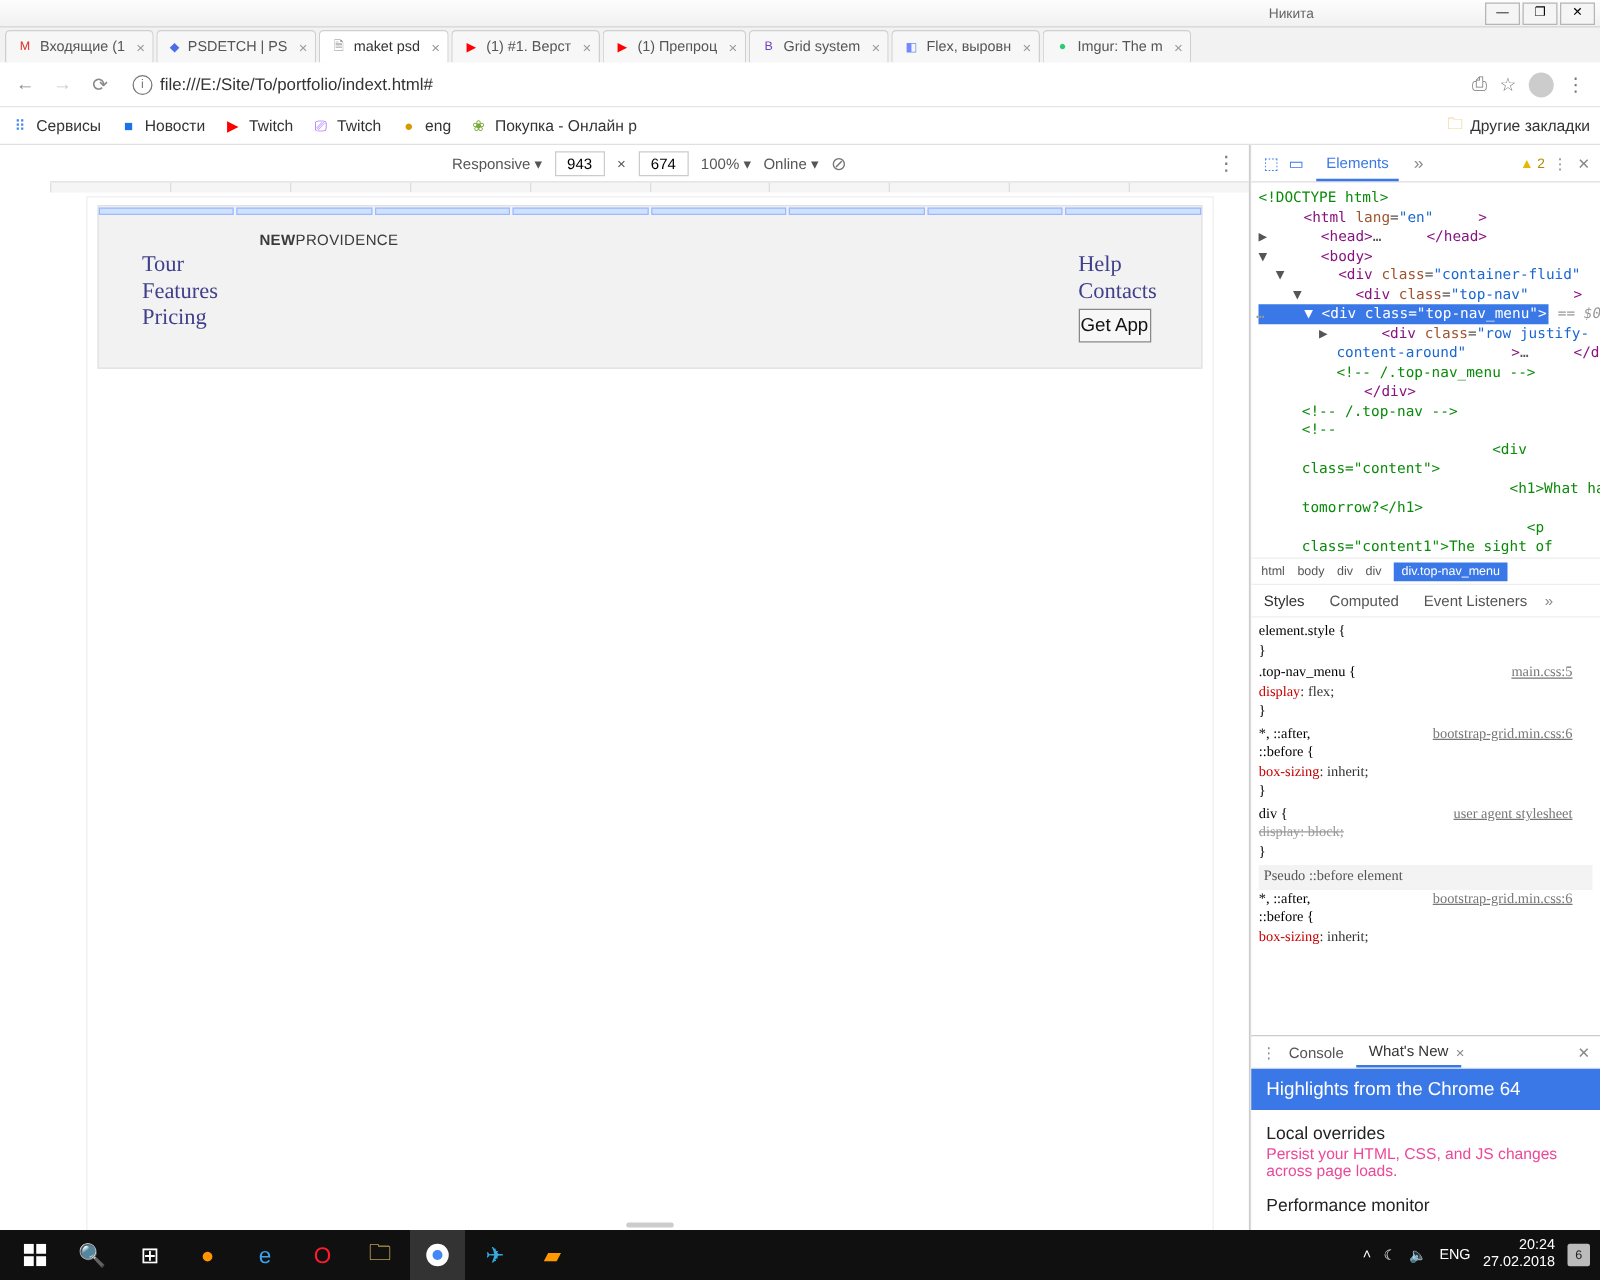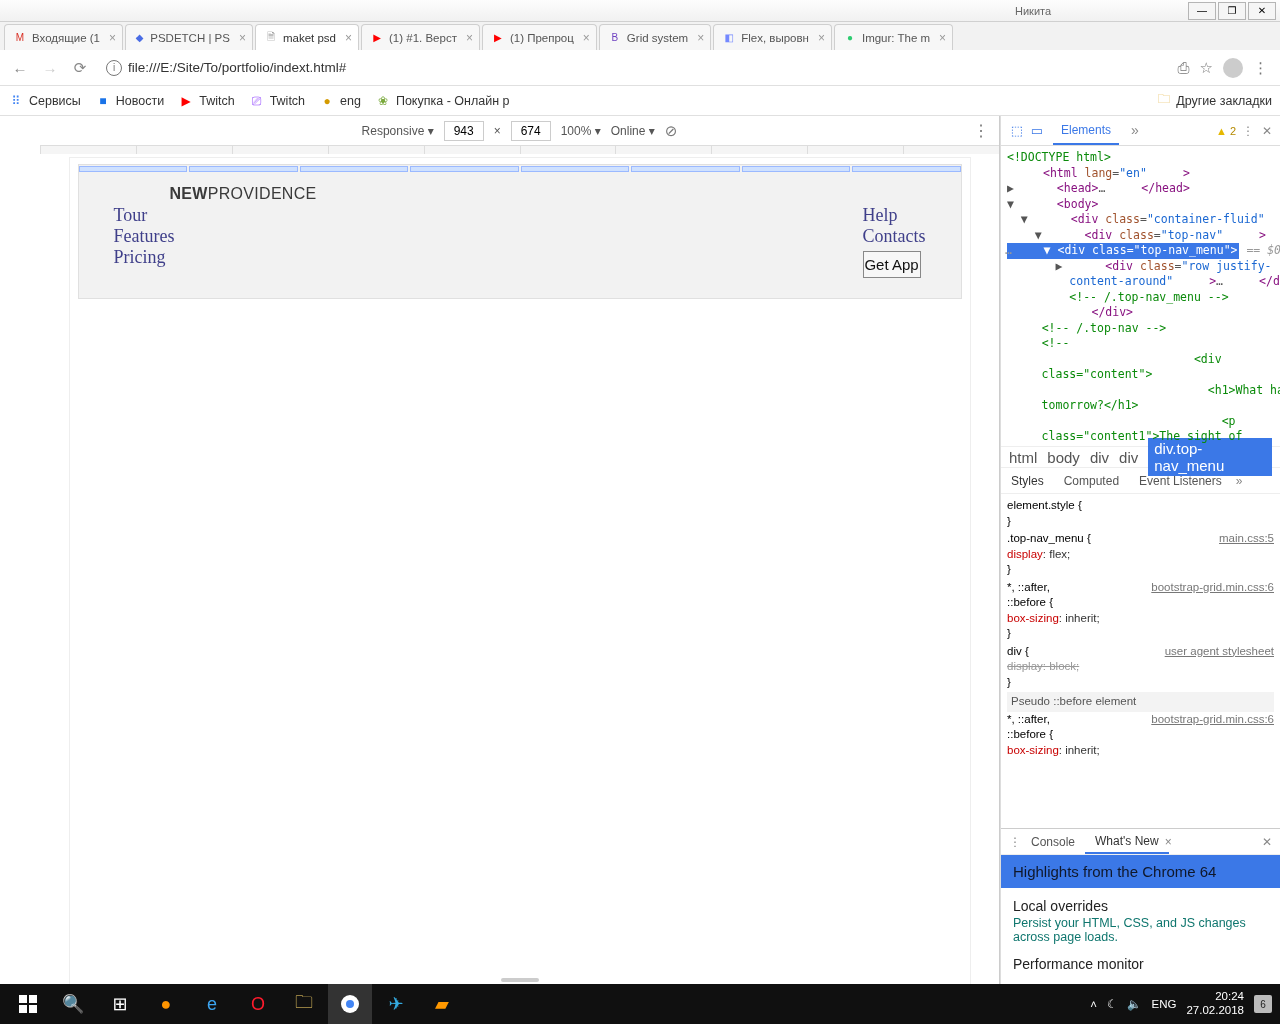--- a/index.html
+++ b/index.html
@@ -193,21 +193,21 @@
   display:flex;
 }
 .viewport .inspect-highlight span { height:6px; background:#cfe1ff; border:1px solid #9bb9ff; flex:1; margin:0 1px;}
 
 .page-content {
   padding: 20px 35px;
   background:#f2f2f2;
   border:1px solid #e0e0e0;
   margin: 6px 8px;
 }
-.logo { font-size:16px; letter-spacing:0.3px; color:#3a3a3a; margin-left:56px; margin-bottom:2px;}
+.logo { font-size:12px; letter-spacing:0.3px; color:#3a3a3a; margin-left:94px; margin-bottom:2px;}
 .logo b{font-weight:700;}
 .nav-row { display:flex; justify-content:space-between;}
 .nav-col { display:flex; flex-direction:column; gap:0; font-size:18px; color:#3f3f8a; font-family: Georgia, serif;}
 .getapp-btn {
   margin-top:4px;
   border:1px solid #888; background:#f7f7f7;
   width:58px; padding:4px 0; text-align:center; font-size:15px; color:#111;
   font-family: Arial, sans-serif;
 }
 .drag-handle {
@@ -246,45 +246,45 @@
 .dt-dom .sel { background:#3b78e7; color:#fff; padding:0 2px; display:inline-block;}
 .tok-tag{color:#881280;margin-left:36px;}
 .tok-attr{color:#a0522d;}
 .tok-str{color:#1a67d2;}
 .tok-com{color:#0a8a0a;}
 .dt-dom .ell{position:absolute; left:-2px; color:#999;}
 
 .dt-breadcrumb {
   height:22px; border-top:1px solid #eee; border-bottom:1px solid #eee;
   display:flex; align-items:center; gap:10px; padding:0 8px;
-  font-size:15px; color:#555;
+  font-size:10px; color:#555;
 }
 .dt-breadcrumb .bc-sel{background:#3b78e7;color:#fff;padding:2px 6px;}
 
 .dt-styles-tabs {
   height:26px; display:flex; align-items:center; border-bottom:1px solid #eee;
   font-size:12px; color:#555;
 }
 .dt-styles-tabs .stab{padding:0 10px; height:100%; display:inline-flex; align-items:center;}
 .dt-styles-tabs .stab.active{color:#333; font-weight:500;}
 .dt-styles-tabs .smore{margin-left:4px;color:#888;}
 
 .dt-filter {
   height:24px; border-bottom:1px solid #eee; display:flex; align-items:center;
   font-size:11.5px; color:#999; padding:0 6px; justify-content:space-between;
 }
 .dt-filter .facts{display:flex;gap:8px;align-items:center;color:#777;}
 .dt-filter .plus{font-size:14px;}
 
 .dt-rules {
-  flex:1; overflow:auto; font-family: Liberation Sans, sans-serif; font-size:11.5px;
+  flex:1; overflow:auto; font-family: Liberation Serif, serif; font-size:11.5px;
   line-height:1.35; padding:4px 6px;
 }
 .dt-rules .rule{margin-bottom:2px; position:relative;}
-.dt-rules .src{position:absolute; right:0; text-decoration:underline; color:#777;}
+.dt-rules .src{position:absolute; right:16px; text-decoration:underline; color:#777;}
 .prop{color:#c80000;}
 .val{color:#333;}
 .strike{text-decoration:line-through;color:#999;}
 .pseudo-hdr{background:#f3f3f3;padding:2px 4px;color:#555;}
 .agent{color:#999;}
 
 .dt-drawer {
   border-top:1px solid #ccc;
   display:flex; flex-direction:column;
 }
@@ -292,26 +292,26 @@
   height:26px; display:flex; align-items:center; font-size:12px; color:#555;
   border-bottom:1px solid #eee; gap:0; padding:0 4px;
 }
 .dt-drawer-tabs .dtab{padding:0 10px;height:100%;display:inline-flex;align-items:center;}
 .dt-drawer-tabs .dtab.active{border-bottom:2px solid #3b78e7;color:#333;}
 .dt-drawer-tabs .x{font-size:12px;color:#888;margin-left:-4px;}
 .dt-drawer-tabs .ddots{margin-left:4px;color:#888;}
 .dt-drawer-tabs .close-drawer{position:absolute; right:8px; color:#888;}
 
 .whatsnew-banner {
-  background:#3b78e7; color:#0f172a; font-size:15px;
+  background:#3b78e7; color:#ffffff; font-size:15px;
   padding:8px 12px;
 }
 .whatsnew-body{padding:10px 12px; font-size:13px;}
 .whatsnew-body h4{margin:0 0 2px 0; font-size:14px; color:#222;font-weight:500;}
-.whatsnew-body p{margin:0 0 12px 0; color:#0f766e; font-size:12.5px;}
+.whatsnew-body p{margin:0 0 12px 0; color:#ec4899; font-size:12.5px;}
 
 
 .taskbar {
   height:40px; background:#101010; display:flex; align-items:center;
   padding:0 6px; gap:2px; color:#fff; position:relative;
 }
 .taskbar .tbtn{width:44px; height:40px; display:inline-flex; align-items:center; justify-content:center; font-size:18px;}
 .taskbar .tbtn.active{background:#333;}
 .taskbar .tray{position:absolute; right:8px; display:flex; align-items:center; gap:10px; font-size:11.5px;}
 .taskbar .clock{text-align:right; line-height:1.2;}

